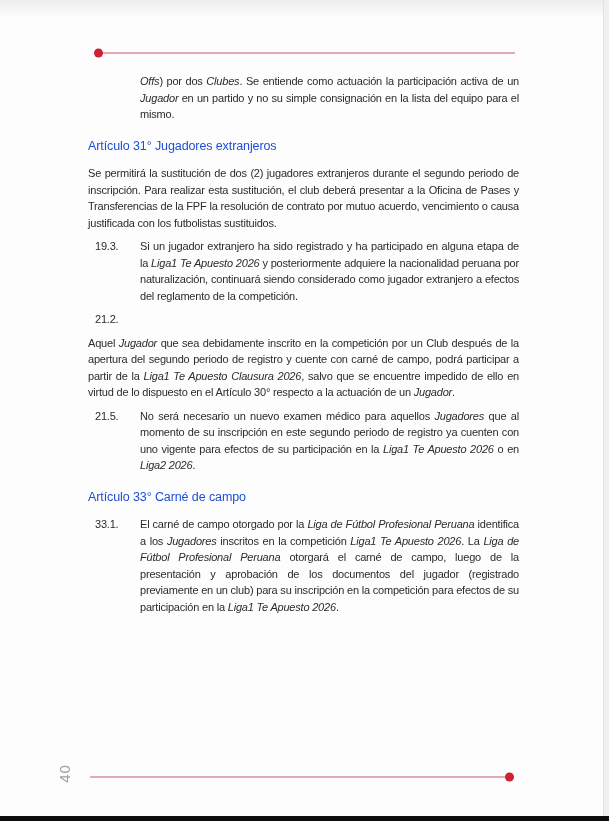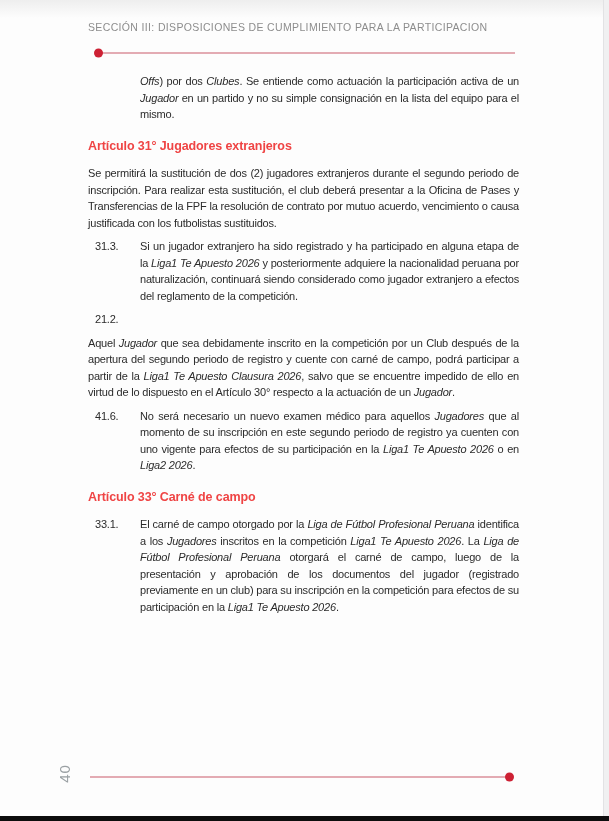--- a/index.html
+++ b/index.html
@@ -36,58 +36,57 @@
   .page-number {
     position:absolute; left:47px; top:765px; width:34px; text-align:center;
     transform:rotate(-90deg); color:#9aa0a3; font-size:15px; letter-spacing:1px;
   }
   .content {
     position:absolute; left:88px; top:73px; width:431px;
     font-size:11px; line-height:16.5px; letter-spacing:-0.2px;
   }
   .intro { margin:0 0 8px 52px; text-align:justify; }
   .article-title {
-    font-size:12.5px; font-weight:700; color:#ef4444;
+    font-size:12.5px; font-weight:400; color:#1d4ed8;
     margin:15px 0 11px 0; letter-spacing:-0.1px;
   }
   .clause { display:flex; margin:0 0 7px 0; }
   .clause-number { flex:0 0 52px; padding-left:7px; box-sizing:border-box; }
   .clause-text { flex:1; text-align:justify; }
   .clause-text i, .intro i { font-style:italic; }
 </style>
 </head>
 <body>
 
 <div class="page">
   <div class="top-shade"></div>
 
-  <div class="section-header">SECCIÓN III: DISPOSICIONES DE CUMPLIMIENTO PARA LA PARTICIPACION</div>
 
   <div class="rule rule-top">
     <span class="dot"></span>
   </div>
 
   <div class="content">
       <p class="intro"><i>Offs</i><span>) por dos </span><i>Clubes</i><span>. Se entiende como actuación la participación activa de un </span><i>Jugador</i><span> en un partido y no su simple consignación en la lista del equipo para el mismo.</span></p>
       <h2 class="article-title">Artículo 31° Jugadores extranjeros</h2>
       <div class="clause">
         <div class="clause-text"><span>Se permitirá la sustitución de dos (2) jugadores extranjeros durante el segundo periodo de inscripción. Para realizar esta sustitución, el club deberá presentar a la Oficina de Pases y Transferencias de la FPF la resolución de contrato por mutuo acuerdo, vencimiento o causa justificada con los futbolistas sustituidos.</span></div>
       </div>
       <div class="clause">
-        <div class="clause-number">31.3.</div>
+        <div class="clause-number">19.3.</div>
         <div class="clause-text"><span>Si un jugador extranjero ha sido registrado y ha participado en alguna etapa de la </span><i>Liga1 Te Apuesto 2026</i><span> y posteriormente adquiere la nacionalidad peruana por naturalización, continuará siendo considerado como jugador extranjero a efectos del reglamento de la competición.</span></div>
       </div>
       <div class="clause">
         <div class="clause-number">21.2.</div>
       </div>
       <div class="clause">
         <div class="clause-text"><span>Aquel </span><i>Jugador</i><span> que sea debidamente inscrito en la competición por un Club después de la apertura del segundo periodo de registro y cuente con carné de campo, podrá participar a partir de la </span><i>Liga1 Te Apuesto Clausura 2026</i><span>, salvo que se encuentre impedido de ello en virtud de lo dispuesto en el Artículo 30° respecto a la actuación de un </span><i>Jugador</i><span>.</span></div>
       </div>
       <div class="clause">
-        <div class="clause-number">41.6.</div>
+        <div class="clause-number">21.5.</div>
         <div class="clause-text"><span>No será necesario un nuevo examen médico para aquellos </span><i>Jugadores</i><span> que al momento de su inscripción en este segundo periodo de registro ya cuenten con uno vigente para efectos de su participación en la </span><i>Liga1 Te Apuesto 2026</i><span> o en </span><i>Liga2 2026</i><span>.</span></div>
       </div>
       <h2 class="article-title">Artículo 33° Carné de campo</h2>
       <div class="clause">
         <div class="clause-number">33.1.</div>
         <div class="clause-text"><span>El carné de campo otorgado por la </span><i>Liga de Fútbol Profesional Peruana</i><span> identifica a los </span><i>Jugadores</i><span> inscritos en la competición </span><i>Liga1 Te Apuesto 2026</i><span>. La </span><i>Liga de Fútbol Profesional Peruana</i><span> otorgará el carné de campo, luego de la presentación y aprobación de los documentos del jugador (registrado previamente en un club) para su inscripción en la competición para efectos de su participación en la </span><i>Liga1 Te Apuesto 2026</i><span>.</span></div>
       </div>
     </div>
 
   <div class="rule rule-bottom">

